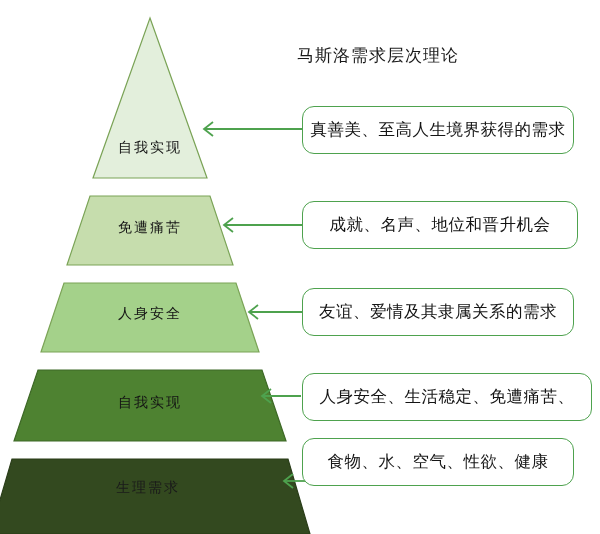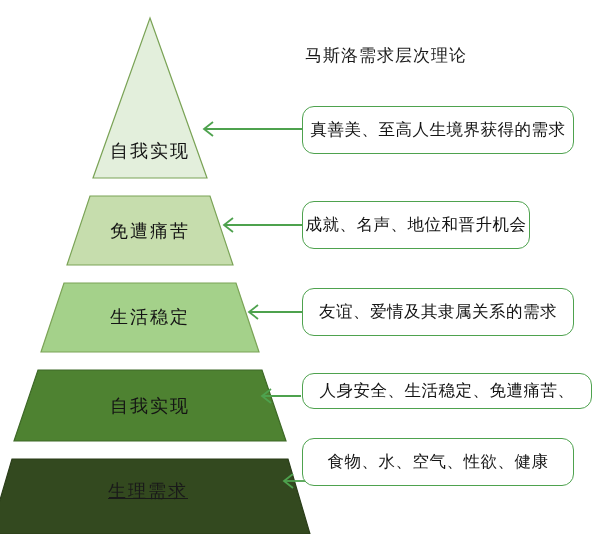--- a/index.html
+++ b/index.html
@@ -12,38 +12,38 @@
   }
   #canvas {
     position: relative;
     width: 600px;
     height: 534px;
     background: #ffffff;
     overflow: hidden;
   }
   #diagram-title {
     position: absolute;
-    left: 256px;
+    left: 248px;
     top: 44px;
     width: 260px;
     text-align: center;
     font-size: 17px;
     letter-spacing: 1px;
     color: #1a1a1a;
     white-space: nowrap;
   }
   .pyramid-svg {
     position: absolute;
     left: 0;
     top: 0;
   }
   .level-label {
     position: absolute;
     text-align: center;
-    font-size: 18px;
+    font-size: 14px;
     letter-spacing: 2px;
     white-space: nowrap;
     color: #141414;
   }
   .callout-box {
     position: absolute;
     box-sizing: border-box;
     border: 1.6px solid #4ea24e;
     border-radius: 12px;
     background: #ffffff;
@@ -91,23 +91,23 @@
   </svg>
   <svg class="arrow-svg" style="left:275px; top:470px;" width="35" height="22">
     <path d="M 33 11 L 10 11" stroke="#4ea24e" stroke-width="1.8" fill="none"></path>
     <path d="M 18 4 L 9 11 L 18 18" stroke="#4ea24e" stroke-width="1.8" fill="none"></path>
   </svg>
 
   <div id="diagram-title">马斯洛需求层次理论</div>
 
   <div class="level-label" id="label-0" style="left: 100px; top: 139px; width: 100px; color: rgb(20, 20, 20);">自我实现</div>
   <div class="level-label" id="label-1" style="left: 100px; top: 219px; width: 100px; color: rgb(20, 20, 20);">免遭痛苦</div>
-  <div class="level-label" id="label-2" style="left: 100px; top: 305px; width: 100px; color: rgb(20, 20, 20);">生活稳定</div>
+  <div class="level-label" id="label-2" style="left: 100px; top: 305px; width: 100px; color: rgb(20, 20, 20);">人身安全</div>
   <div class="level-label" id="label-3" style="left: 100px; top: 394px; width: 100px; color: rgb(20, 20, 20);">自我实现</div>
-  <div class="level-label" id="label-4" style="left: 98px; top: 479px; width: 100px; color: rgb(26, 26, 26); text-decoration: underline;">生理需求</div>
+  <div class="level-label" id="label-4" style="left: 98px; top: 479px; width: 100px; color: rgb(26, 26, 26);">生理需求</div>
 
   <div class="callout-box" style="left:302px; top:106px; width:272px; height:48px;">真善美、至高人生境界获得的需求</div>
-  <div class="callout-box" style="left:302px; top:201px; width:228px; height:48px;">成就、名声、地位和晋升机会</div>
+  <div class="callout-box" style="left:302px; top:201px; width:276px; height:48px;">成就、名声、地位和晋升机会</div>
   <div class="callout-box" style="left:302px; top:288px; width:272px; height:48px;text-align:right;">友谊、爱情及其隶属关系的需求</div>
-  <div class="callout-box" style="left:302px; top:373px; width:290px; height:36px;">人身安全、生活稳定、免遭痛苦、</div>
+  <div class="callout-box" style="left:302px; top:373px; width:290px; height:48px;">人身安全、生活稳定、免遭痛苦、</div>
   <div class="callout-box" style="left:302px; top:438px; width:272px; height:48px;">食物、水、空气、性欲、健康</div>
 
 </div>
 
 </body></html>

